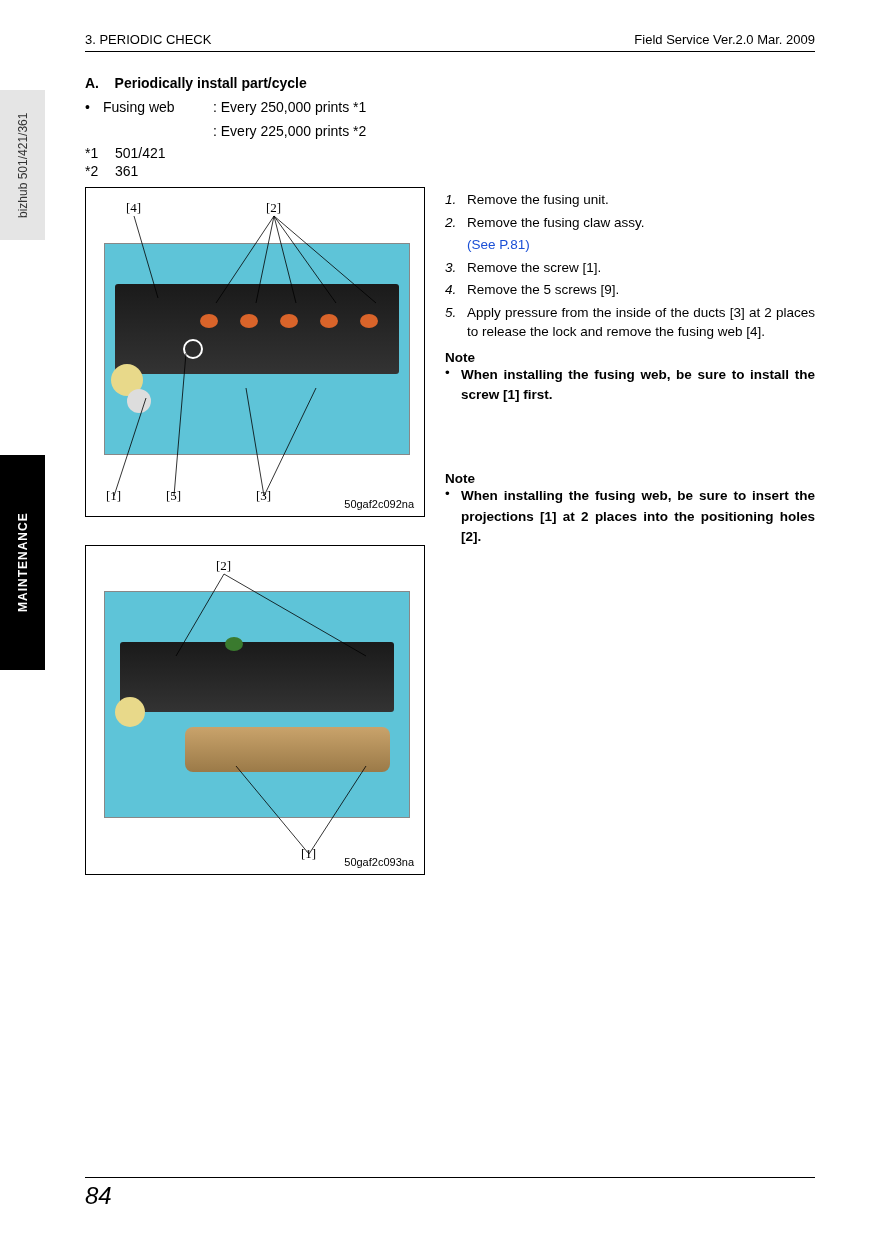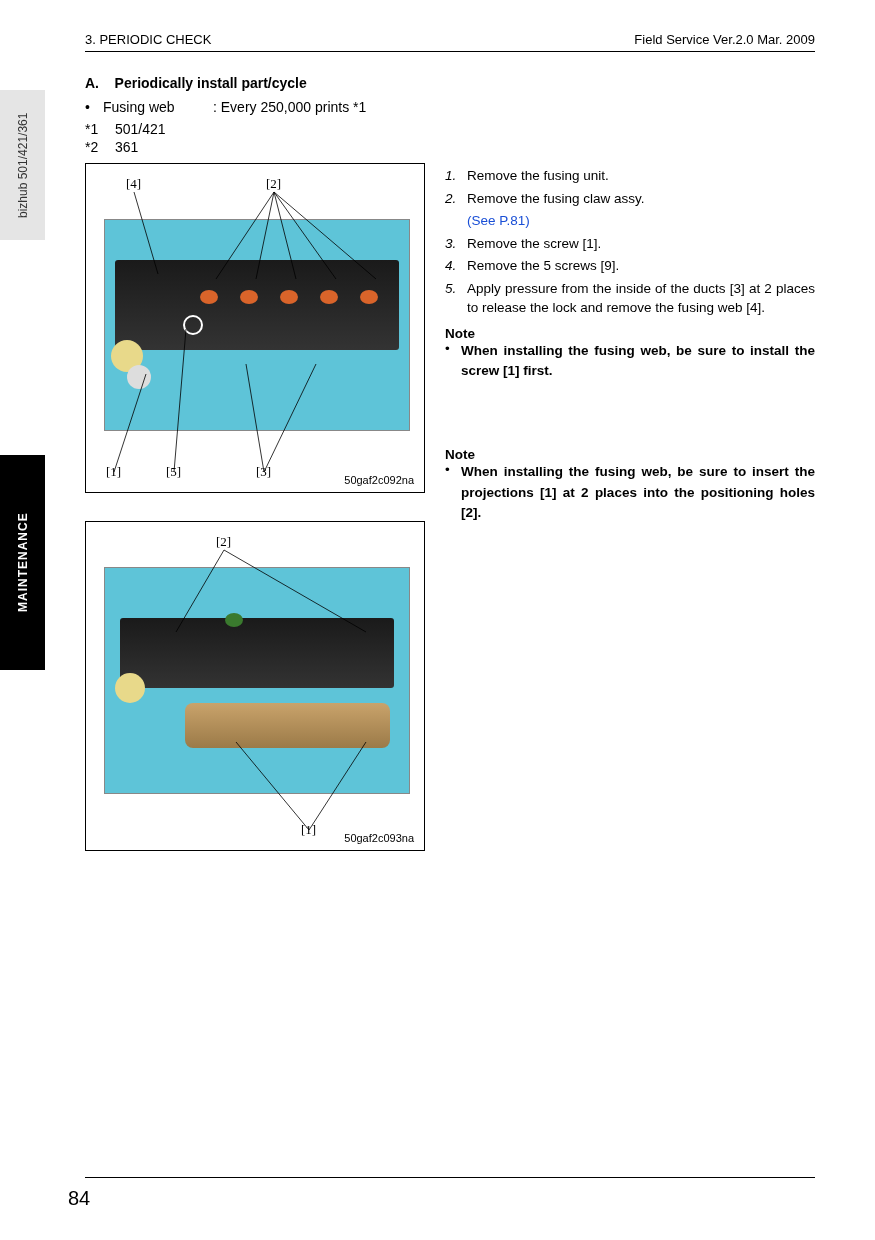--- a/index.html
+++ b/index.html
@@ -102,23 +102,24 @@
   .ol-step { display:flex; margin: 3px 0; line-height:1.45;}
   .ol-step .num { width:22px; font-style: italic; flex-shrink:0;}
   .ol-step .txt { flex:1; text-align: justify;}
   .link { color: #1a4fd6; }
   .note-h { font-weight: bold; margin-top:8px;}
   .note-body { display:flex; }
   .note-body .b { width:16px; flex-shrink:0;}
   .note-body .t { flex:1; font-weight:bold; text-align: justify; line-height:1.5;}
   .pagenum {
     position: absolute;
-    left: 68px;
+    left: 85px;
     bottom: 30px;
-    font-size: 20px;
+    font-style: italic;
+    font-size: 24px;
   }
   .footer-line {
     position: absolute;
     left:85px; right:60px; bottom:62px;
     border-top:1px solid #000;
   }
   svg.leaders { position:absolute; top:0; left:0; pointer-events:none;}
   .roller { position:absolute; background:#d9642a; border-radius:50%; width:18px; height:14px;}
   .gear { position:absolute; background:#e8d98a; border-radius:50%;}
   .web-roll { position:absolute; background:linear-gradient(#c9a36b,#9b7a48); border-radius:8px;}
@@ -140,20 +141,25 @@
   <div class="line">
     <span class="bold">A.</span>
     &nbsp;&nbsp;
     <span class="bold">Periodically install part/cycle</span>
   </div>
 
   <div class="bullet-row line">
     <span class="bullet">•</span>
     <span style="width:110px">Fusing web</span>
     <span>: Every 250,000 prints *1</span>
+  </div>
+  <div class="bullet-row line">
+    <span class="bullet"></span>
+    <span style="width:110px"></span>
+    <span>: Every 225,000 prints *2</span>
   </div>
 
   <div class="fn-row">
     <span class="fn-mark">*1</span>
     <span>501/421</span>
   </div>
   <div class="fn-row">
     <span class="fn-mark">*2</span>
     <span>361</span>
   </div>

